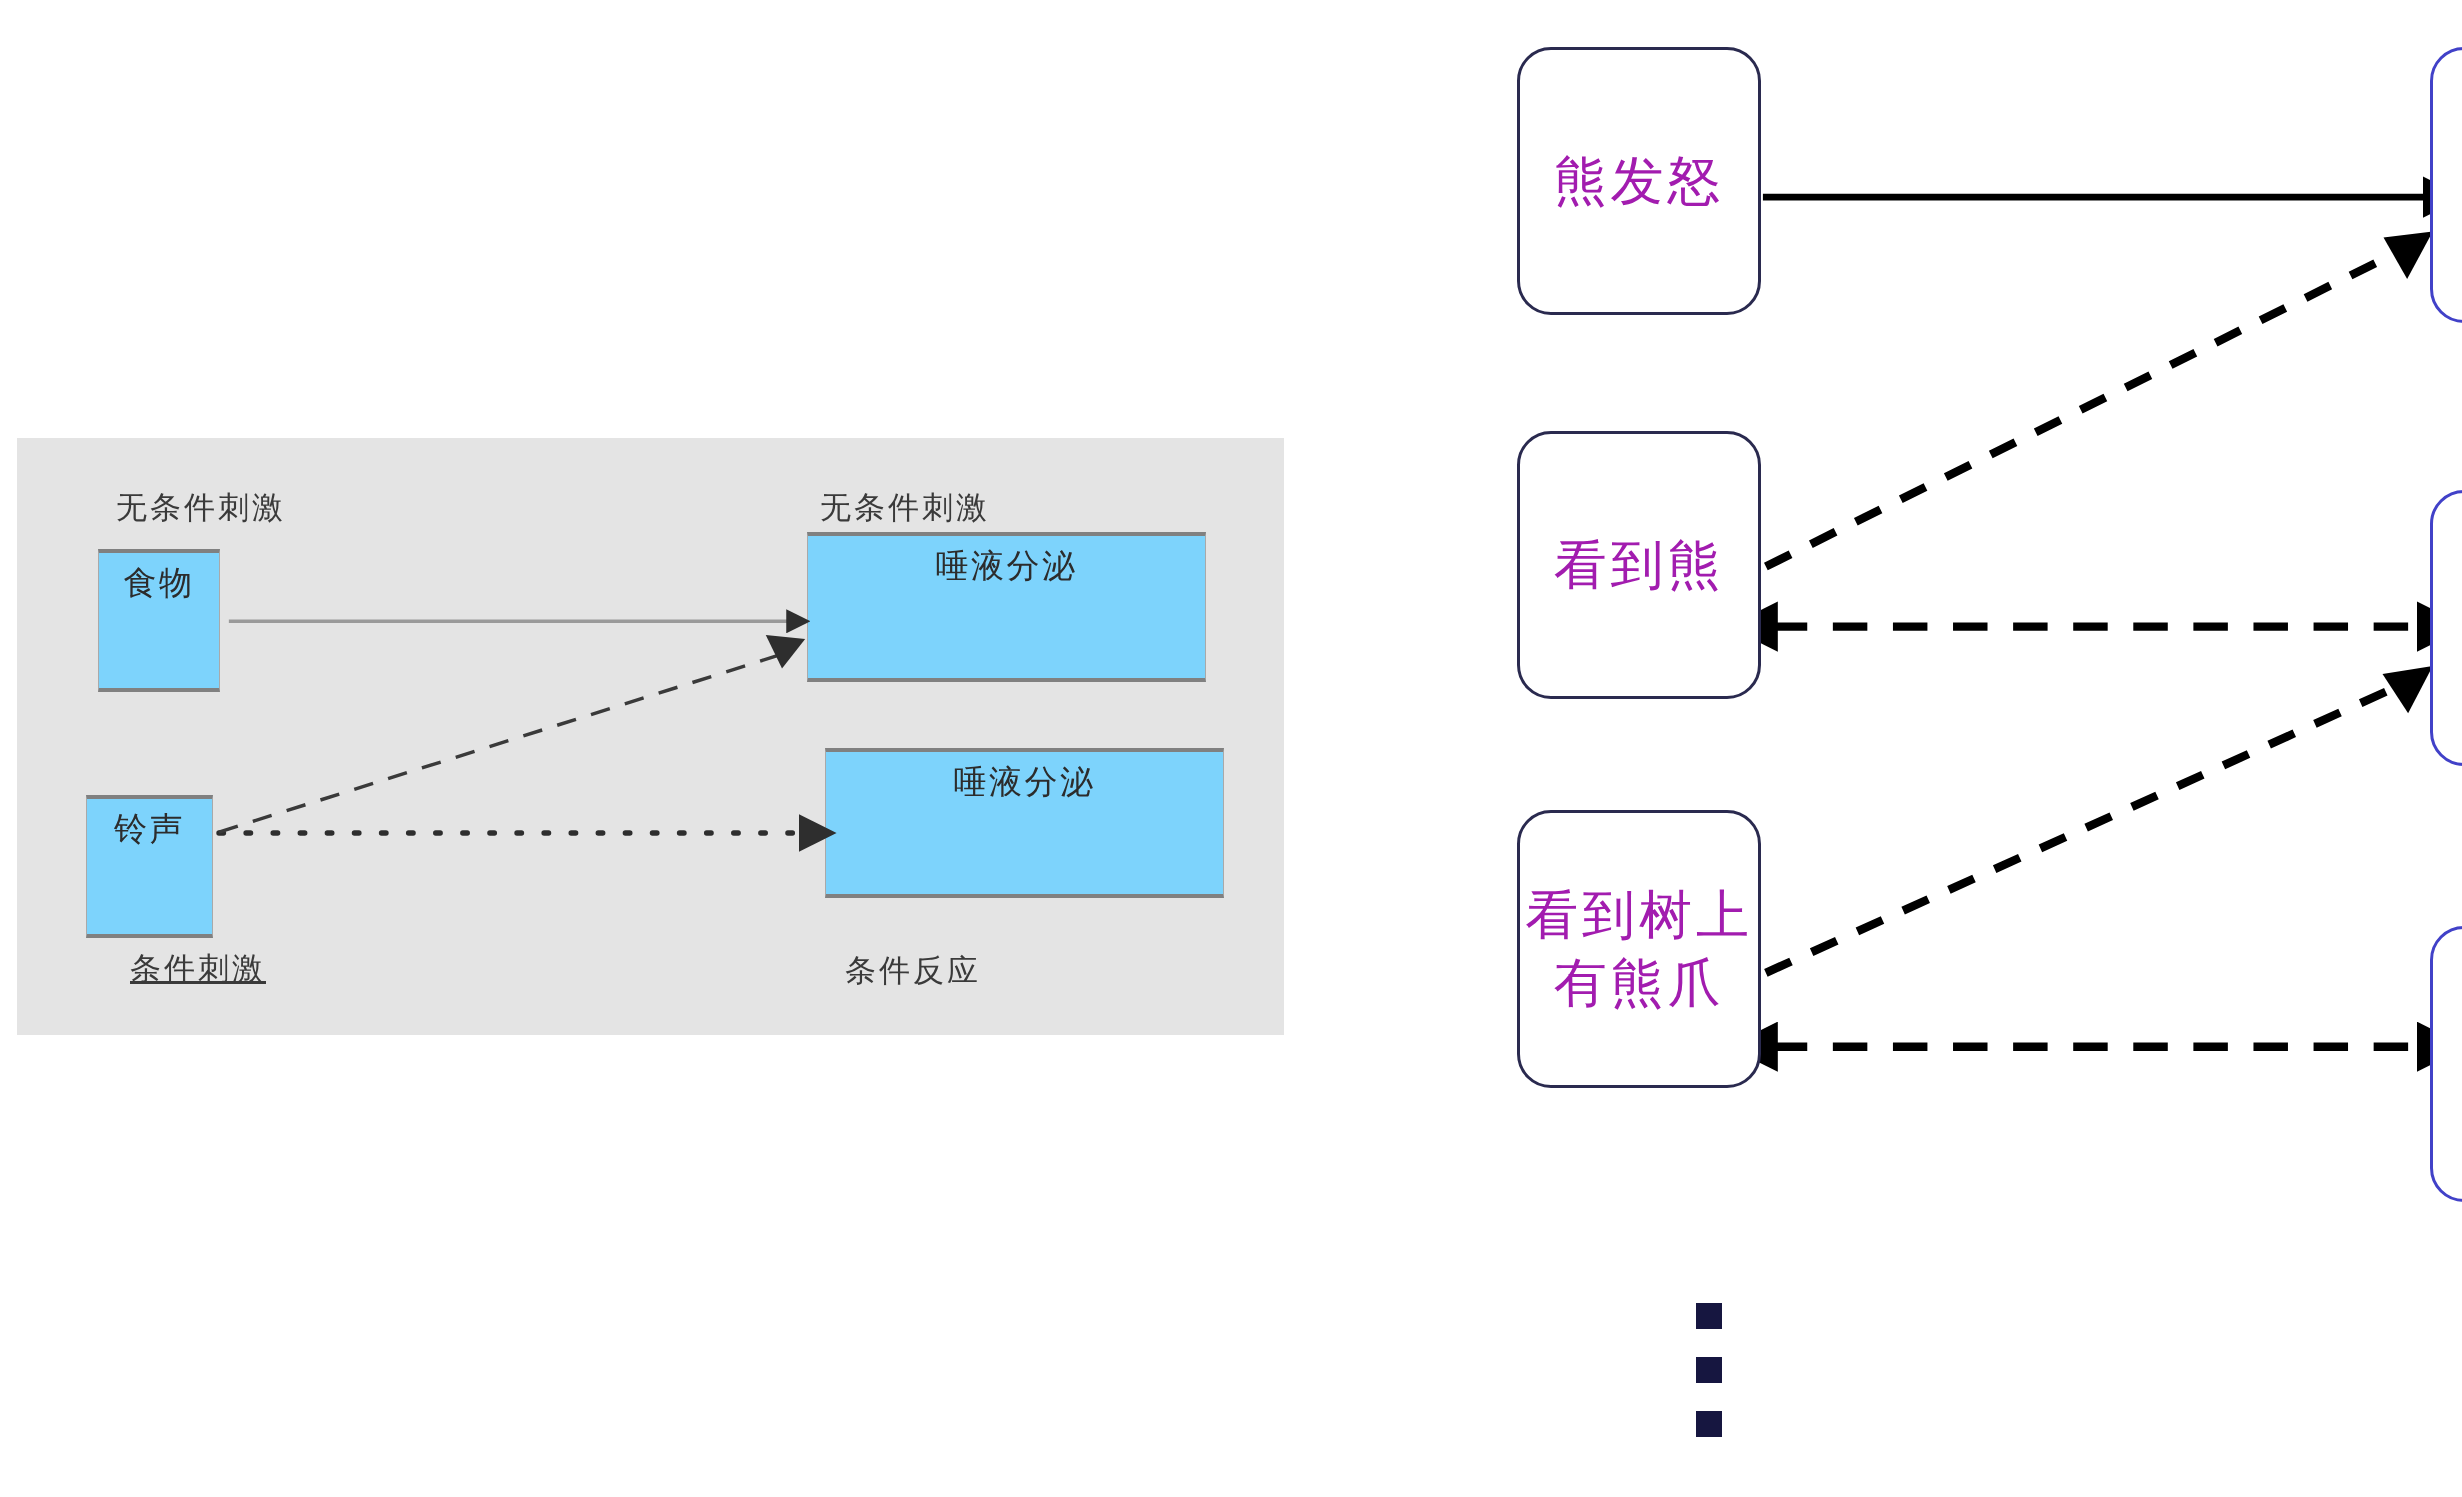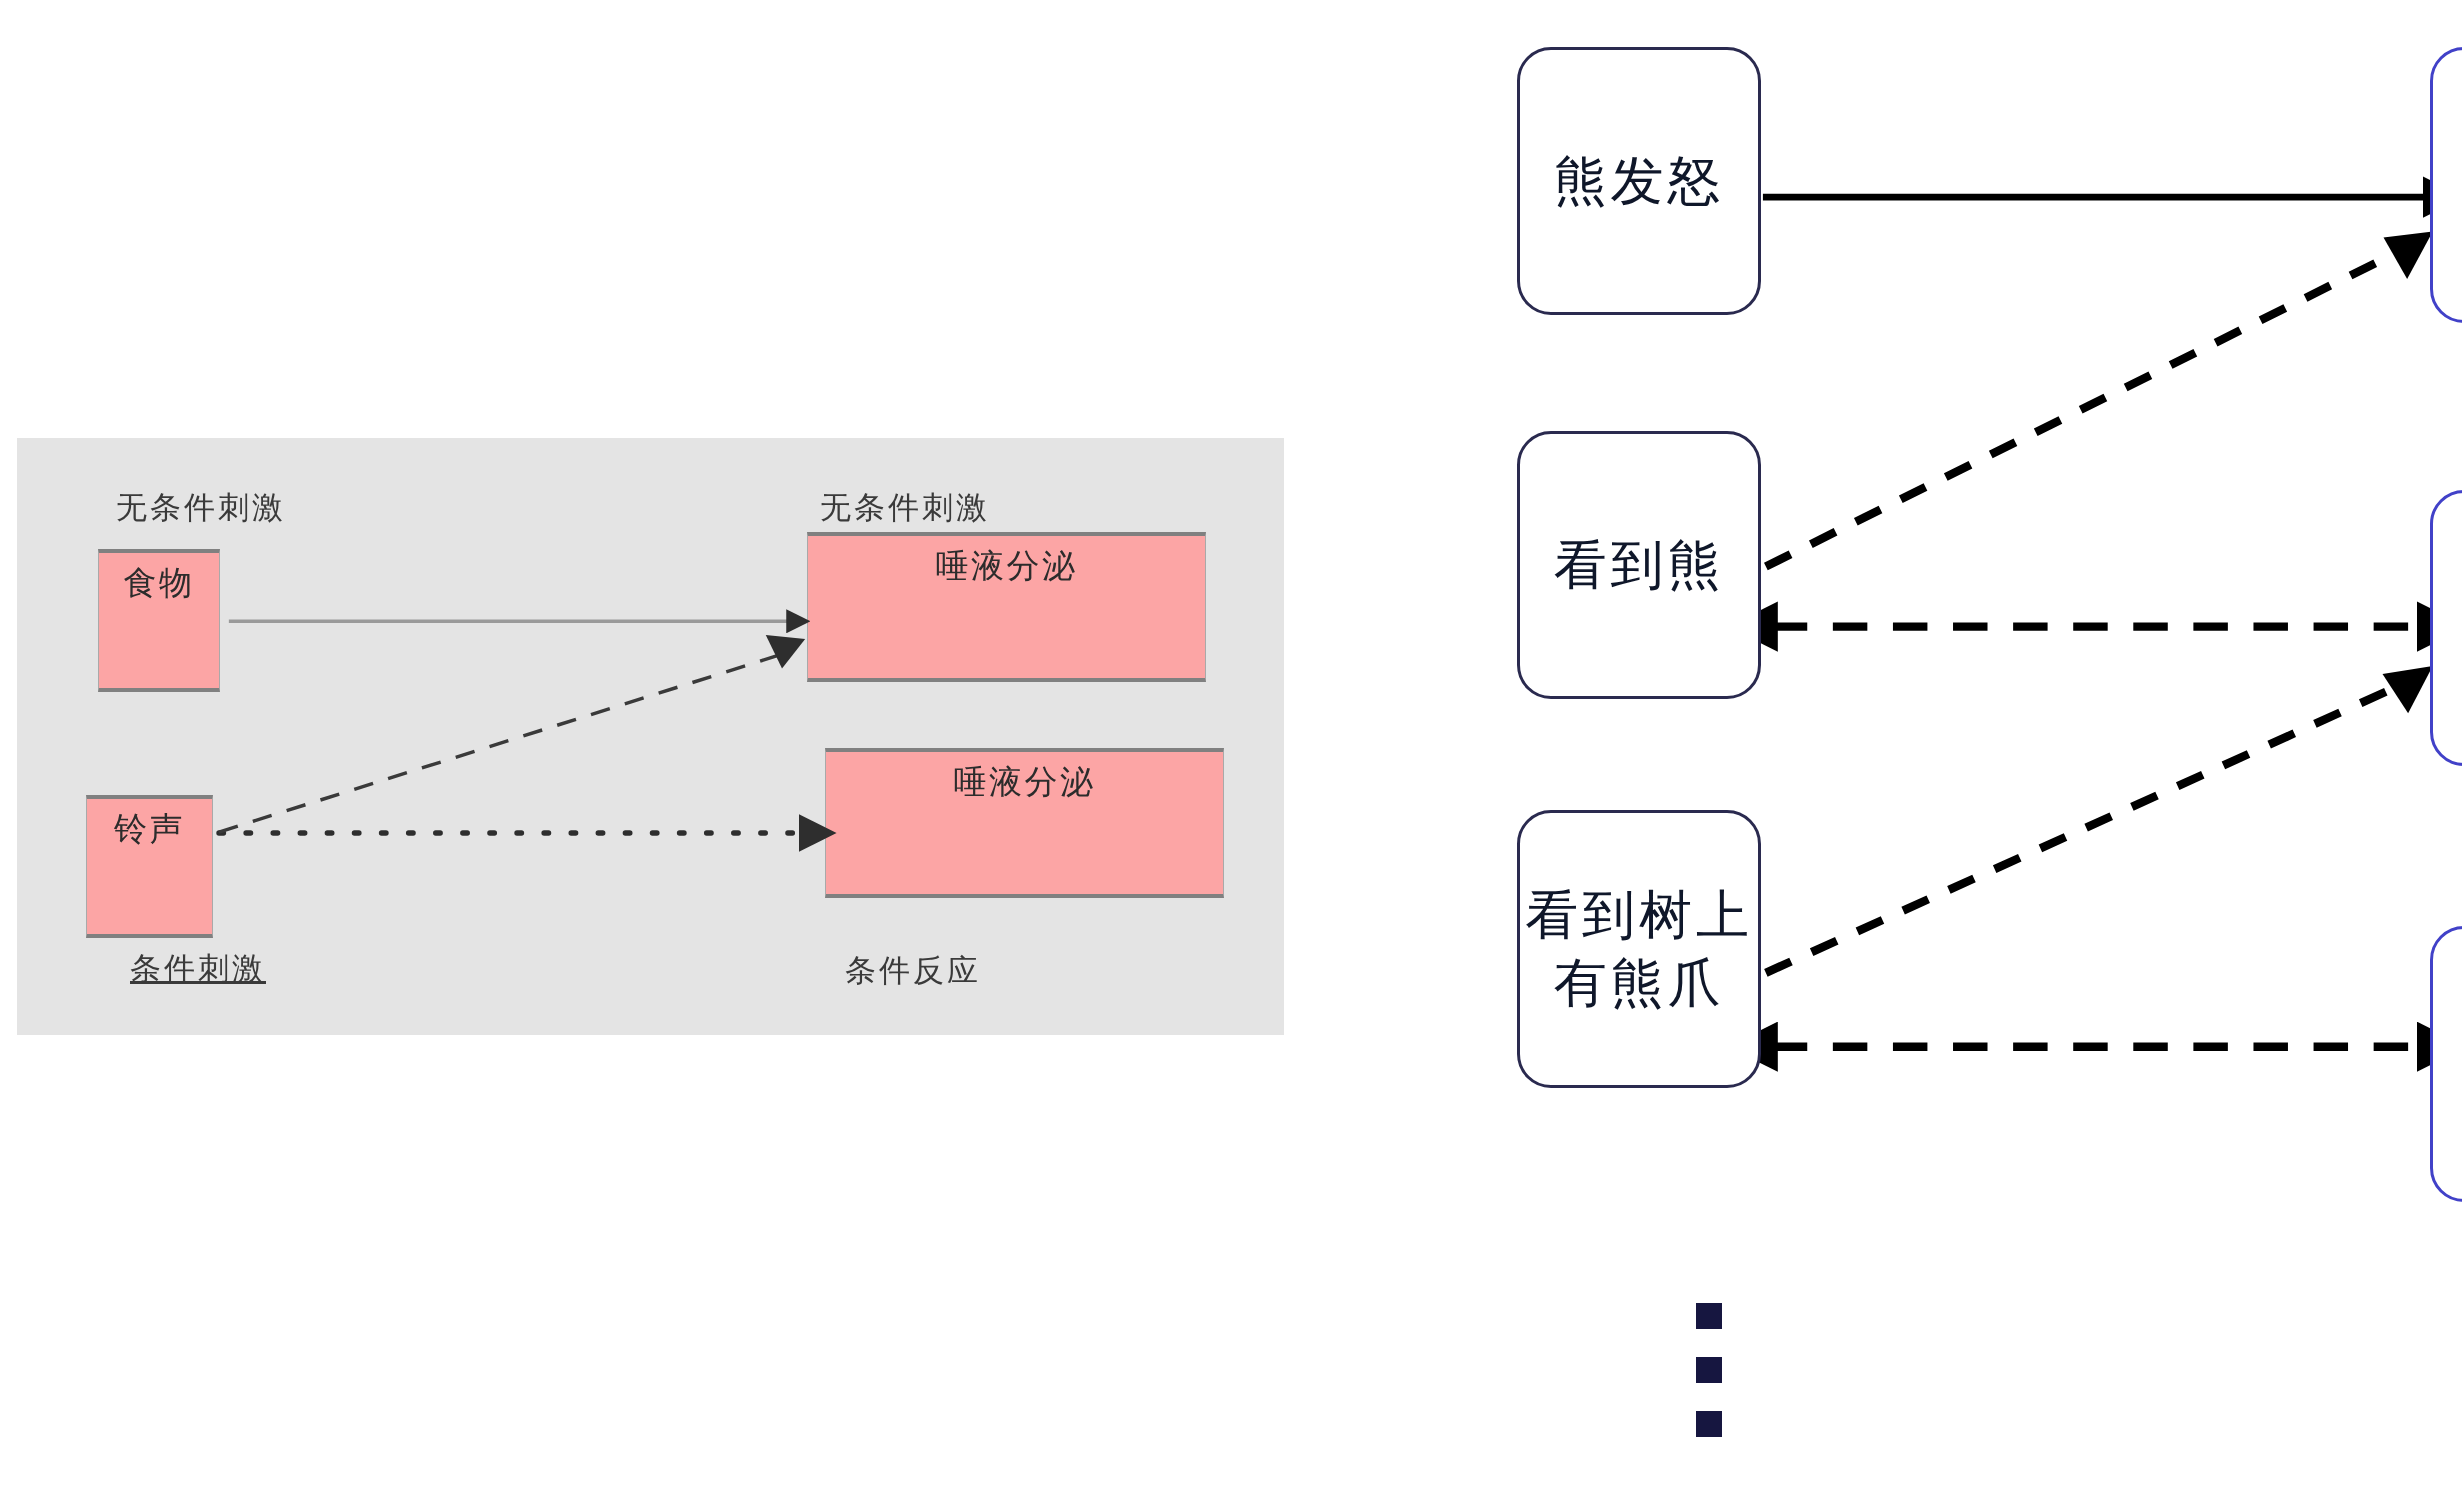--- a/index.html
+++ b/index.html
@@ -9,39 +9,39 @@
   
   #pavlov-panel{position:absolute;left:17px;top:438px;width:1267px;height:597px;
                 background:#e4e4e4;}
   .pv-label{position:absolute;color:#3a3a3a;font-size:31px;letter-spacing:3px;
             white-space:nowrap;font-weight:400;}
   #pv-lbl-us {left:86px;  top:49px;margin-left:13px;}
   #pv-lbl-ur {left:803px; top:49px;}
   #pv-lbl-cs {left:113px;  top:510px;text-decoration:underline;}
   #pv-lbl-cr {left:828px; top:512px;}
 
-  .pv-box{position:absolute;background:#fca5a5;box-sizing:border-box;
+  .pv-box{position:absolute;background:#7dd3fc;box-sizing:border-box;
           border:1.5px solid #a9a9a9;border-top:4.4px solid #808080;border-bottom:4.4px solid #808080;
           color:#2c2c2c;font-size:33px;letter-spacing:2.5px;
           display:flex;justify-content:center;align-items:flex-start;padding-top:7.9px;}
   #pv-food      {left:81px;  top:111px; width:122px; height:143px;}
   #pv-bell      {left:69px;  top:323px; width:127px; height:143px;margin-top:34px;}
   #pv-saliva-ur {left:790px; top:94px; width:399px; height:150px;}
   #pv-saliva-cr {left:808px; top:310px; width:399px; height:150px;}
 
   #pv-svg{position:absolute;left:0;top:0;width:1267px;height:597px;overflow:visible;}
 
   
   #rl-diagram{position:absolute;left:1428px;top:0px;width:1878px;height:1498px;}
 
   .rl-box{position:absolute;box-sizing:border-box;background:#ffffff;
           display:flex;flex-direction:column;justify-content:center;align-items:center;}
   .rl-box.navy{border:3.4px solid #2a2a4f;border-radius:34px;}
   .rl-box.blue{border:3.4px solid #4141c8;border-radius:34px;}
-  .rl-cn{font-size:53px;color:#0f172a;letter-spacing:3.9px;line-height:1.28;
+  .rl-cn{font-size:53px;color:#a21caf;letter-spacing:3.9px;line-height:1.28;
          white-space:nowrap;font-weight:400;}
 
   #rl-bear-angry {left:89px;  top:47px;  width:244px; height:268px;}
   #rl-see-bear   {left:89px;  top:431px; width:244px; height:268px;}
   #rl-claw       {left:89px;  top:810px;width:244px; height:278px;}
   #rl-reward     {left:1002px; top:47px;  width:261px; height:276px;}
   #rl-vsp        {left:1002px; top:490px; width:261px; height:276px;}
   #rl-vs         {left:1002px; top:926px;width:261px; height:276px;}
 
   #rl-svg{position:absolute;left:0;top:0;width:1878px;height:1498px;overflow:visible;}

